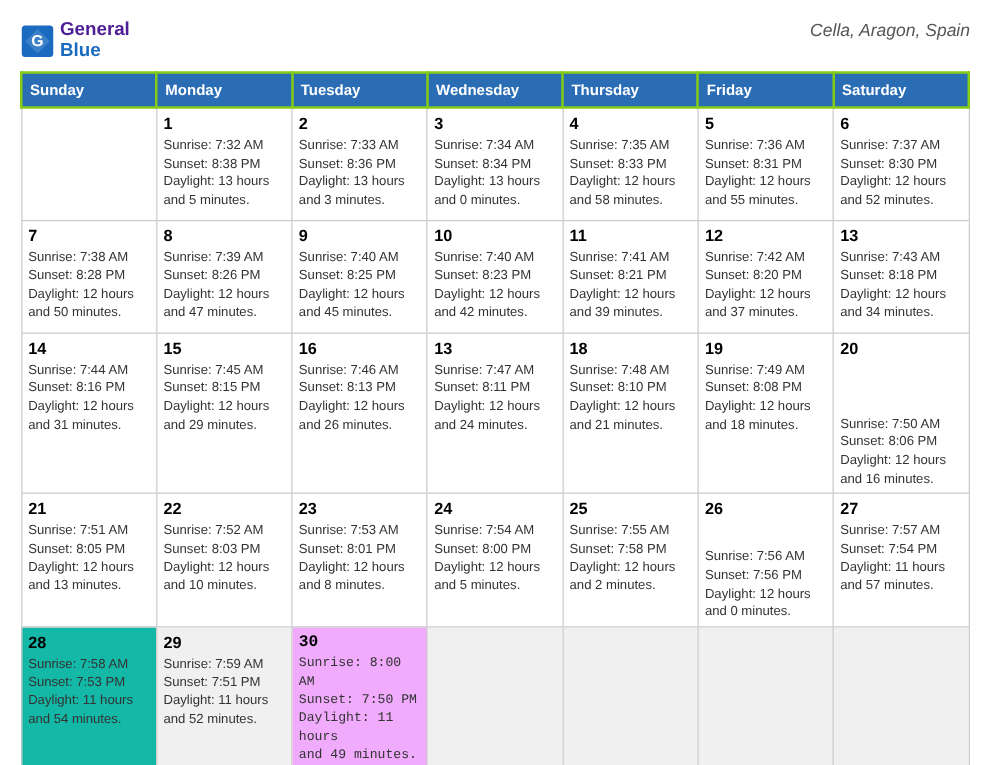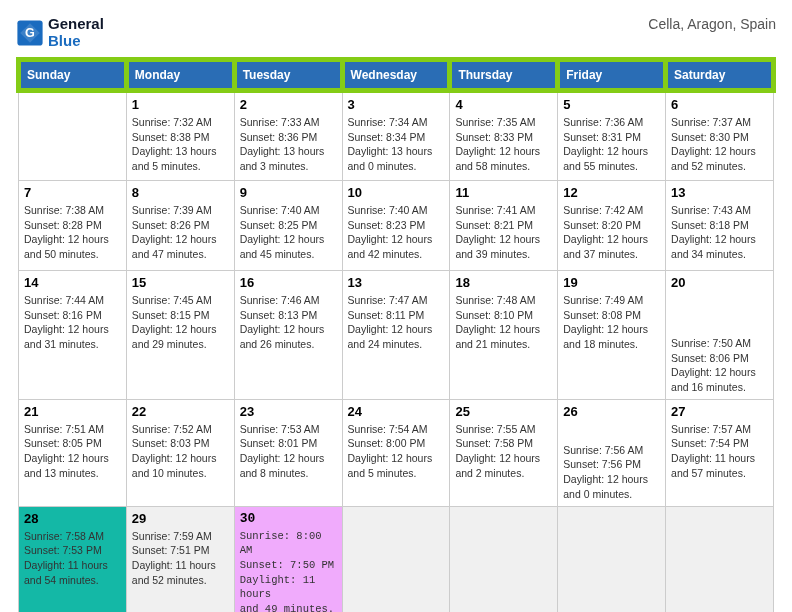--- a/index.html
+++ b/index.html
@@ -29,34 +29,35 @@
       text-align: right;
     }
     .month-title {
       font-size: 32px;
       font-weight: normal;
       color: #333;
     }
     .location {
       font-size: 14px;
       color: #555;
+      font-style: italic;
     }
     table {
       width: 100%;
       border-collapse: collapse;
       font-size: 11px;
     }
     thead tr th {
       background-color: #2a6db5;
       color: #fff;
       text-align: left;
       padding: 6px 6px;
       font-size: 12px;
       font-weight: bold;
-      border: 5px solid #84cc16;
+      border: 2px solid #84cc16;
     }
     tbody tr td {
       border: 1px solid #ccc;
       vertical-align: top;
       padding: 4px 5px;
       height: 90px;
       width: 108px;
       background: #fff;
     }
     tbody tr:last-child td {
@@ -77,21 +78,21 @@
 <body>
 
 <div class="header">
   <div class="logo">
     <svg class="logo-icon" viewBox="0 0 40 40">
       <rect x="2" y="2" width="36" height="36" rx="4" fill="#1a6bbf"></rect>
       <polygon points="20,6 34,20 20,34 6,20" fill="#fff" opacity="0.15"></polygon>
       <text x="20" y="26" text-anchor="middle" font-size="18" font-weight="bold" fill="#fff">G</text>
     </svg>
     <div>
-      <div style="font-size:15px;font-weight:bold;color:#0f172a;line-height:1.1">General</div>
+      <div style="font-size:15px;font-weight:bold;color:#4c1d95;line-height:1.1">General</div>
       <div style="font-size:15px;font-weight:bold;color:#1a6bbf;line-height:1.1">Blue</div>
     </div>
   </div>
   <div class="title-block">
     <div class="location">Cella, Aragon, Spain</div>
   </div>
 </div>
 
 <table>
   <thead>

